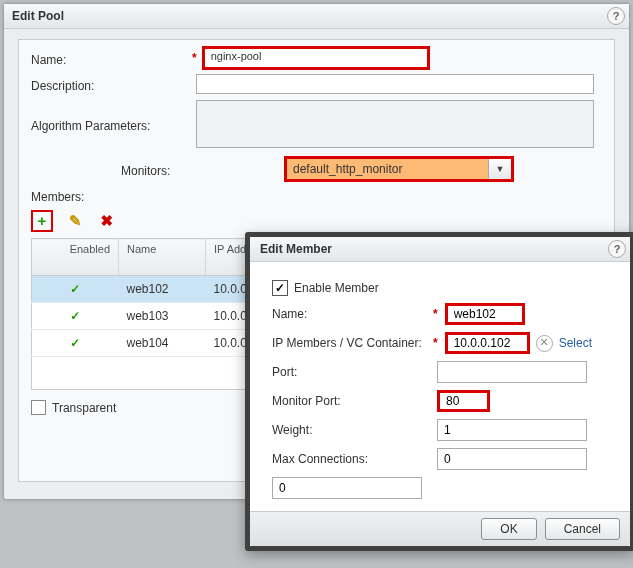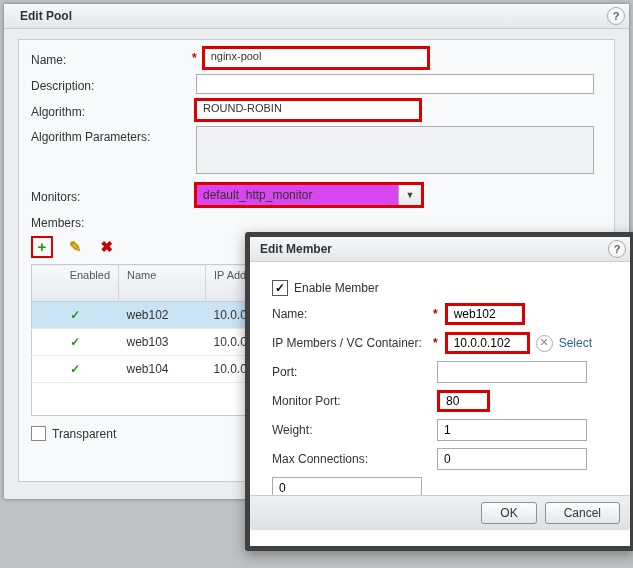--- a/index.html
+++ b/index.html
@@ -21,21 +21,21 @@
     height: 495px;
     background: #ebeef1;
     border: 1px solid #9ca2a8;
     border-radius: 3px;
     box-shadow: 0 0 4px rgba(0,0,0,0.2);
   }
   .main-titlebar {
     background: linear-gradient(#f6f8fa, #e3e7ea);
     height: 24px;
     line-height: 24px;
-    padding: 0 16px;
+    padding: 0 8px;
     font-weight: bold;
     border-bottom: 1px solid #c9cdd0;
     position: relative;
   }
   .help-icon {
     position: absolute;
     right: 4px;
     top: 3px;
     width: 16px;
     height: 16px;
@@ -53,21 +53,21 @@
     border: 1px solid #c8ccd0;
     padding: 8px 12px;
     height: 425px;
     position: relative;
   }
   .form-row {
     display: flex;
     align-items: center;
     margin-bottom: 6px;
   }
-  .form-row.top { align-items: flex-start; }
+  .form-row.top { align-items: center; }
   .form-label {
     width: 165px;
     padding-top: 4px;
     color: #333;
   }
   .req {
     color: #c80000;
     font-weight: bold;
     margin-right: 3px;
     position: relative;
@@ -86,21 +86,21 @@
     background: #f0f2f4;
     height: 48px;
     padding: 4px 6px;
     box-sizing: border-box;
   }
   .dropdown {
     display: flex;
     border: 1px solid #a8acb0;
   }
   .dropdown .dd-text {
-    background: #d946ef;
+    background: #fdba74;
     height: 20px;
     padding: 0 6px;
     line-height: 20px;
     flex: 1;
   }
   .dropdown .dd-arrow {
     width: 22px;
     background: linear-gradient(#fdfdfd, #e5e8ea);
     border-left: 1px solid #a8acb0;
     text-align: center;
@@ -248,21 +248,21 @@
   }
   .button-bar {
     background: linear-gradient(#eef1f3, #dde1e4);
     border-top: 1px solid #c8ccd0;
     height: 34px;
     display: flex;
     justify-content: flex-end;
     align-items: center;
     padding-right: 10px;
     position: absolute;
-    bottom: 16px;
+    bottom: 0;
     left: 0;
     right: 0;
     border-radius: 0 0 3px 3px;
   }
   .btn {
     background: linear-gradient(#fdfdfd, #e5e8ea);
     border: 1px solid #8a9096;
     border-radius: 3px;
     padding: 3px 18px;
     margin-left: 8px;
@@ -292,31 +292,27 @@
       <div class="form-label">Name:</div>
       <span class="req">*</span>
       <div style="width:224px;" class="text-input highlight-red">nginx-pool</div>
     </div>
 
     <div class="form-row">
       <div class="form-label">Description:</div>
       <div style="width:398px;" class="text-input"></div>
     </div>
 
-    <div class="form-row">
-      <div class="form-label">Algorithm:</div>
-      <div style="width:224px;" class="text-input highlight-red">ROUND-ROBIN</div>
-    </div>
 
     <div class="form-row top">
       <div class="form-label">Algorithm Parameters:</div>
       <div style="width:398px;" class="textarea-box"></div>
     </div>
 
-    <div class="form-row" style="margin-top:10px;">
+    <div class="form-row" style="margin-top:10px;justify-content:center;">
       <div class="form-label">Monitors:</div>
       <div class="dropdown highlight-red" style="width:224px;">
         <div class="dd-text">default_http_monitor</div>
         <div class="dd-arrow">▼</div>
       </div>
     </div>
 
     <div class="form-row" style="margin-top:6px;">
       <div class="form-label">Members:</div>
     </div>

